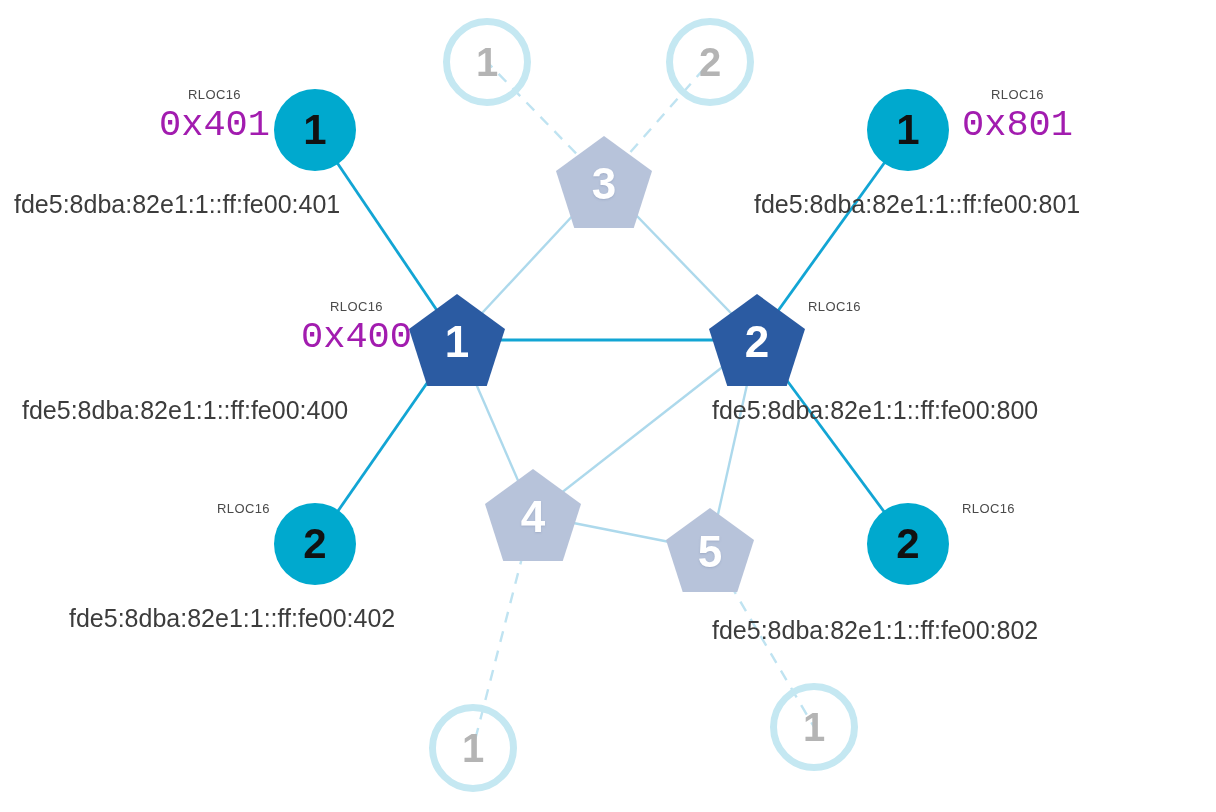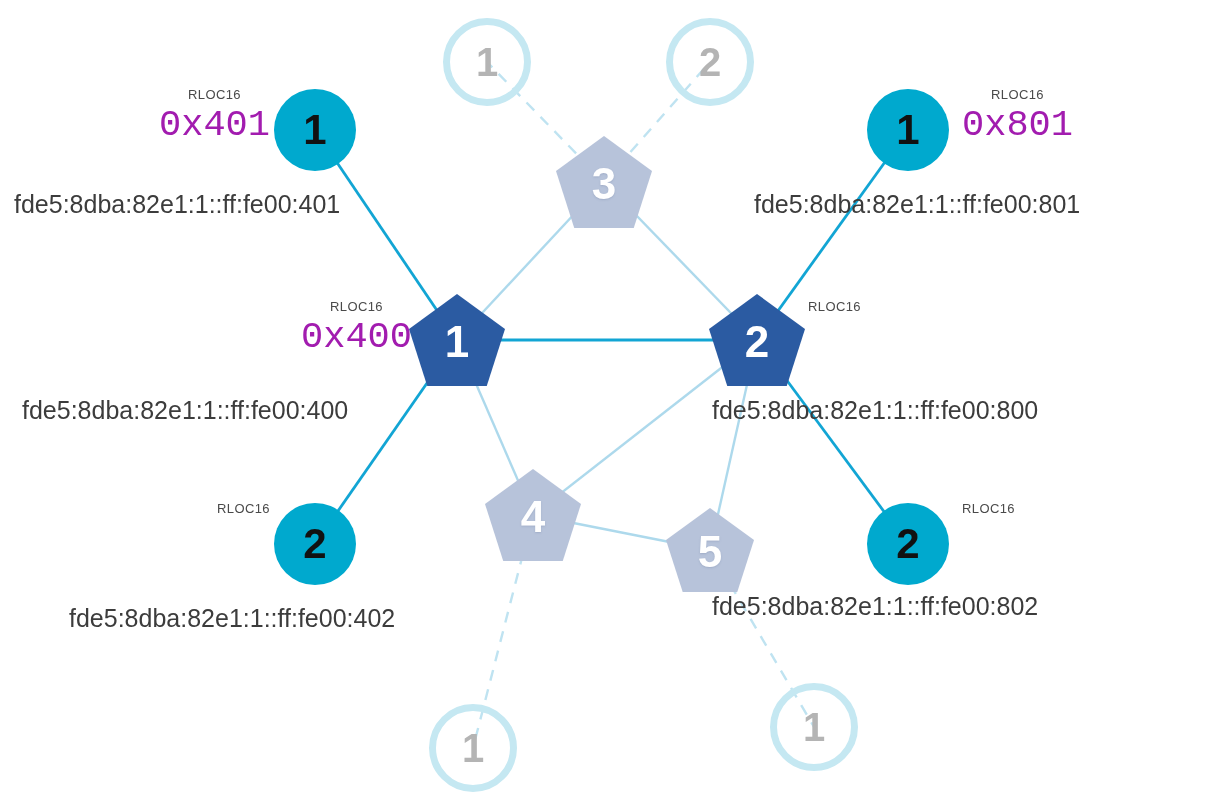--- a/index.html
+++ b/index.html
@@ -235,15 +235,15 @@
   <div class="ipv6" style="left:754px; top:192px;">fde5:8dba:82e1:1::ff:fe00:801</div>
 
   <div class="label align-left" style="left:808px; top:300px;">
     <div class="rloc-title">RLOC16</div>
   </div>
   <div class="ipv6" style="left:712px; top:398px;text-align:right;">fde5:8dba:82e1:1::ff:fe00:800</div>
 
   <div class="label align-left" style="left:962px; top:502px;">
     <div class="rloc-title">RLOC16</div>
   </div>
-  <div class="ipv6" style="left:712px; top:594px;">fde5:8dba:82e1:1::ff:fe00:802</div>
+  <div class="ipv6" style="left:712px; top:618px;">fde5:8dba:82e1:1::ff:fe00:802</div>
 
 </div>
 
 </body></html>

